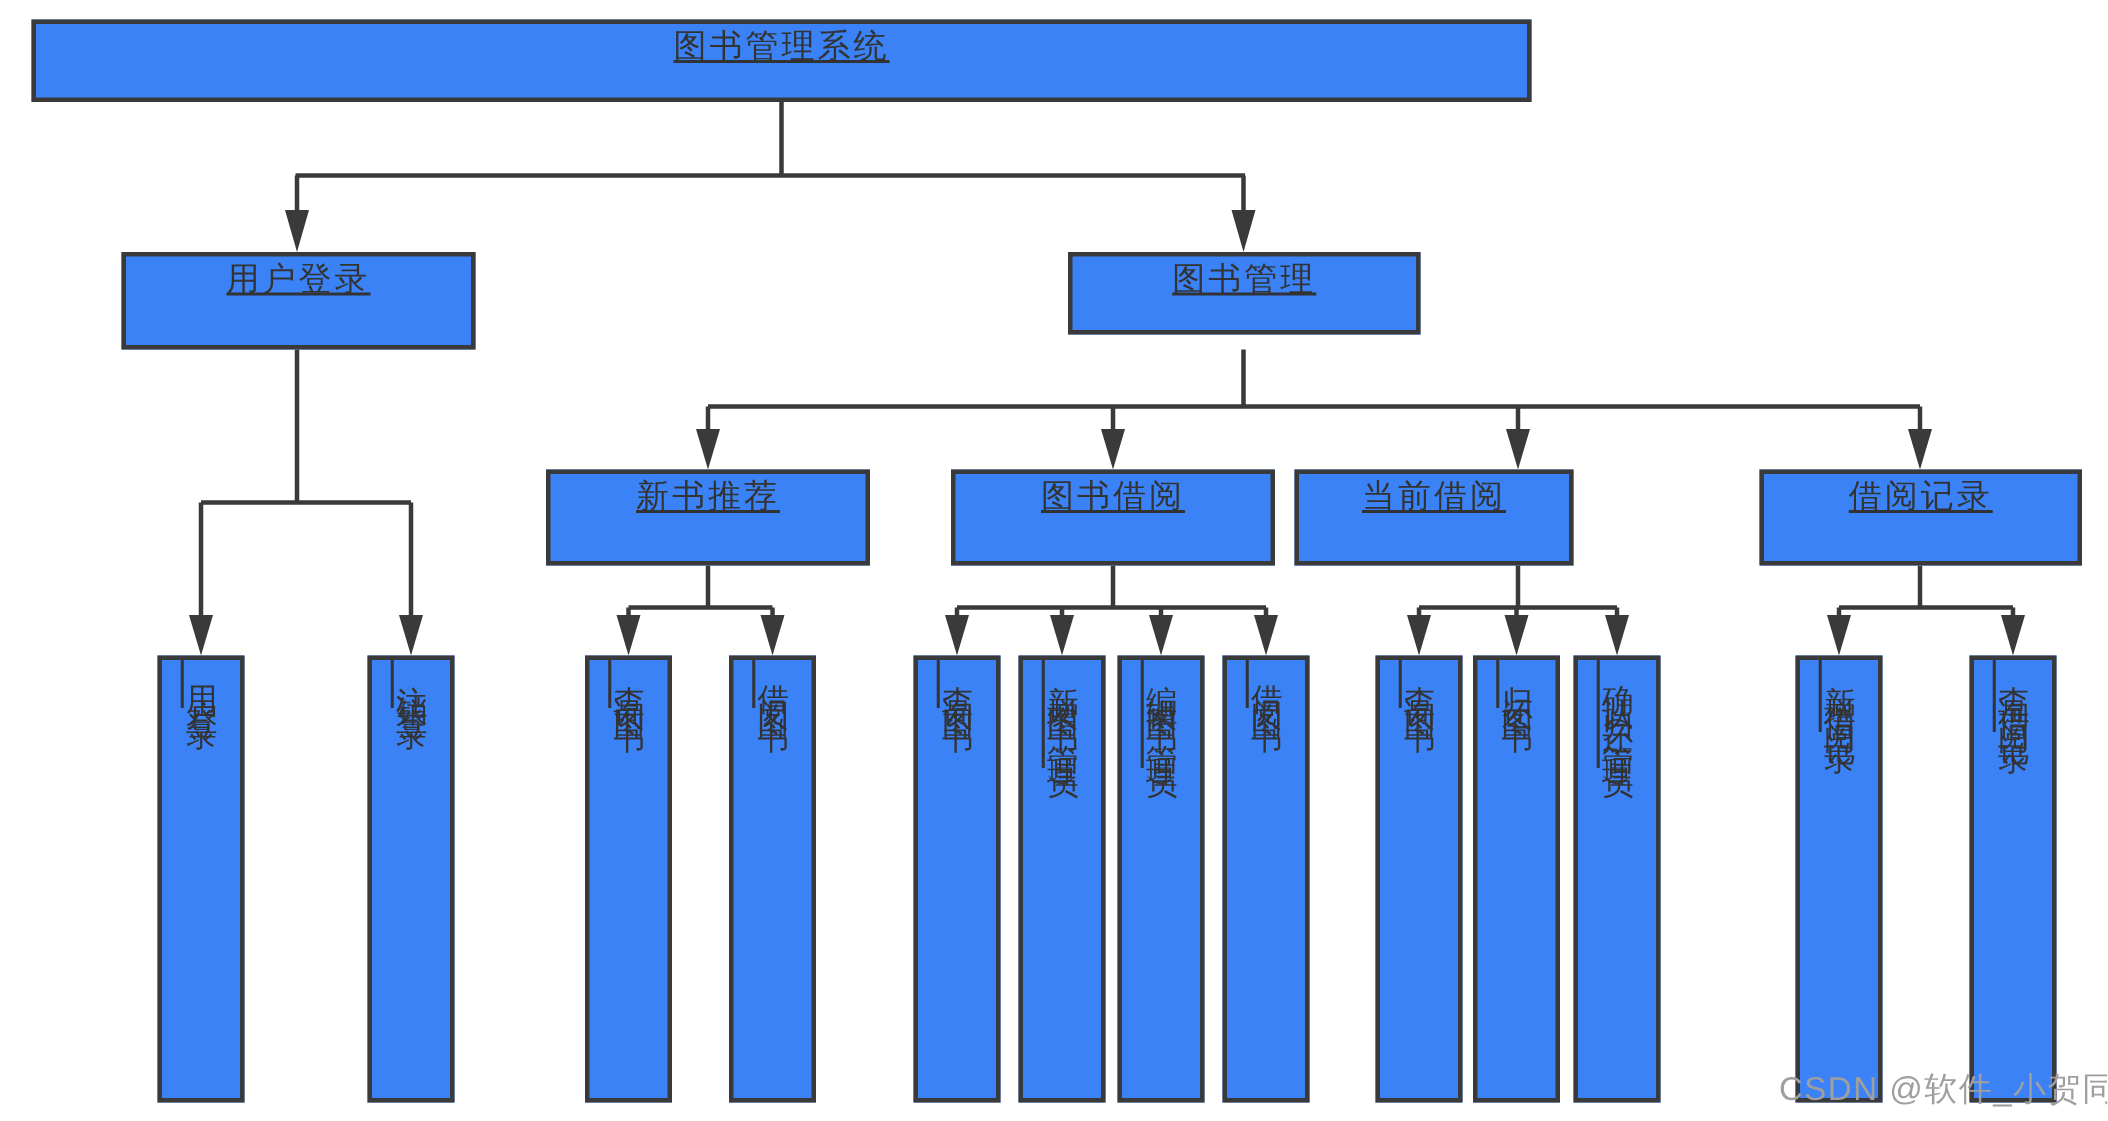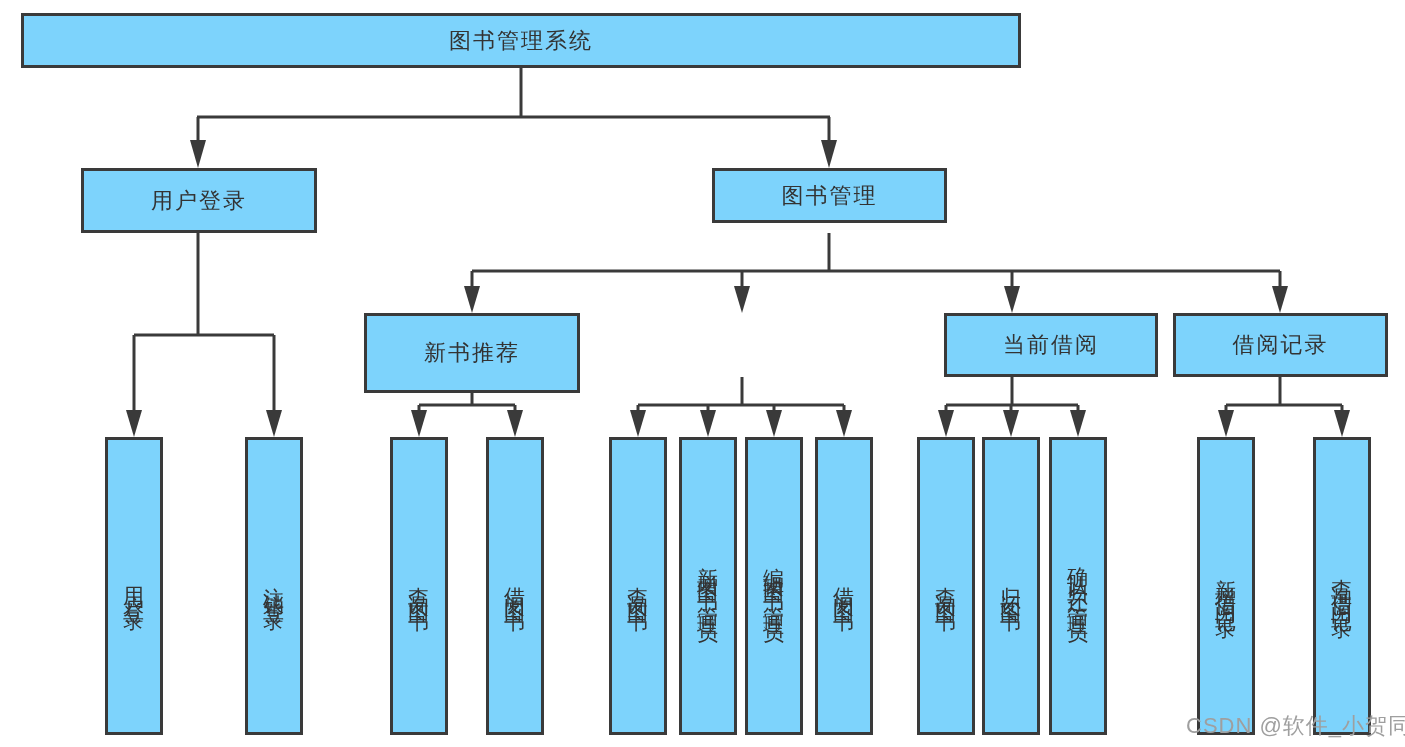--- a/index.html
+++ b/index.html
@@ -8,26 +8,27 @@
     width:1405px;height:747px;
     background:var(--bg,#fff);
     font-family:"Liberation Sans","DejaVu Sans",sans-serif;
     overflow:hidden;
   }
   #connectors{position:absolute;left:0;top:0;z-index:1;}
   .box{
     position:absolute;
     box-sizing:border-box;
     border:3px solid var(--line,#3a3a3a);
-    background:#7dd3fc;
-    display:flex;align-items:center;justify-content:center;
+    background:#3b82f6;
+    display:flex;align-items:flex-start;justify-content:center;
     color:var(--text,#333);
     font-size:22px;
     letter-spacing:2px;
     z-index:2;
+    text-decoration:underline;
   }
   .vbox span{
     writing-mode:vertical-rl;
     text-orientation:mixed;
     letter-spacing:8px;
     font-size:21px;
     line-height:1;
   }
   .watermark{
     position:absolute;
@@ -137,24 +138,27 @@
     <span>图书管理系统</span>
   </div>
 
   <div class="box" style="left:81px;top:168px;width:236px;height:65px">
     <span>用户登录</span>
   </div>
   <div class="box" style="left:712px;top:168px;width:235px;height:55px">
     <span>图书管理</span>
   </div>
 
-  <div class="box" style="left:364px;top:313px;width:216px;height:80px">
+  <div class="box" style="left:364px;top:313px;width:216px;height:64px">
     <span>新书推荐</span>
   </div>
-  <div class="box" style="left:944px;top:313px;width:214px;height:64px">
+  <div class="box" style="left:634px;top:313px;width:216px;height:64px">
+    <span>图书借阅</span>
+  </div>
+  <div class="box" style="left:863px;top:313px;width:186px;height:64px">
     <span>当前借阅</span>
   </div>
   <div class="box" style="left:1173px;top:313px;width:215px;height:64px">
     <span>借阅记录</span>
   </div>
 
   <div class="box vbox" style="left:105px;top:437px;width:58px;height:298px">
     <span>用户登录</span>
   </div>
   <div class="box vbox" style="left:245px;top:437px;width:58px;height:298px">

